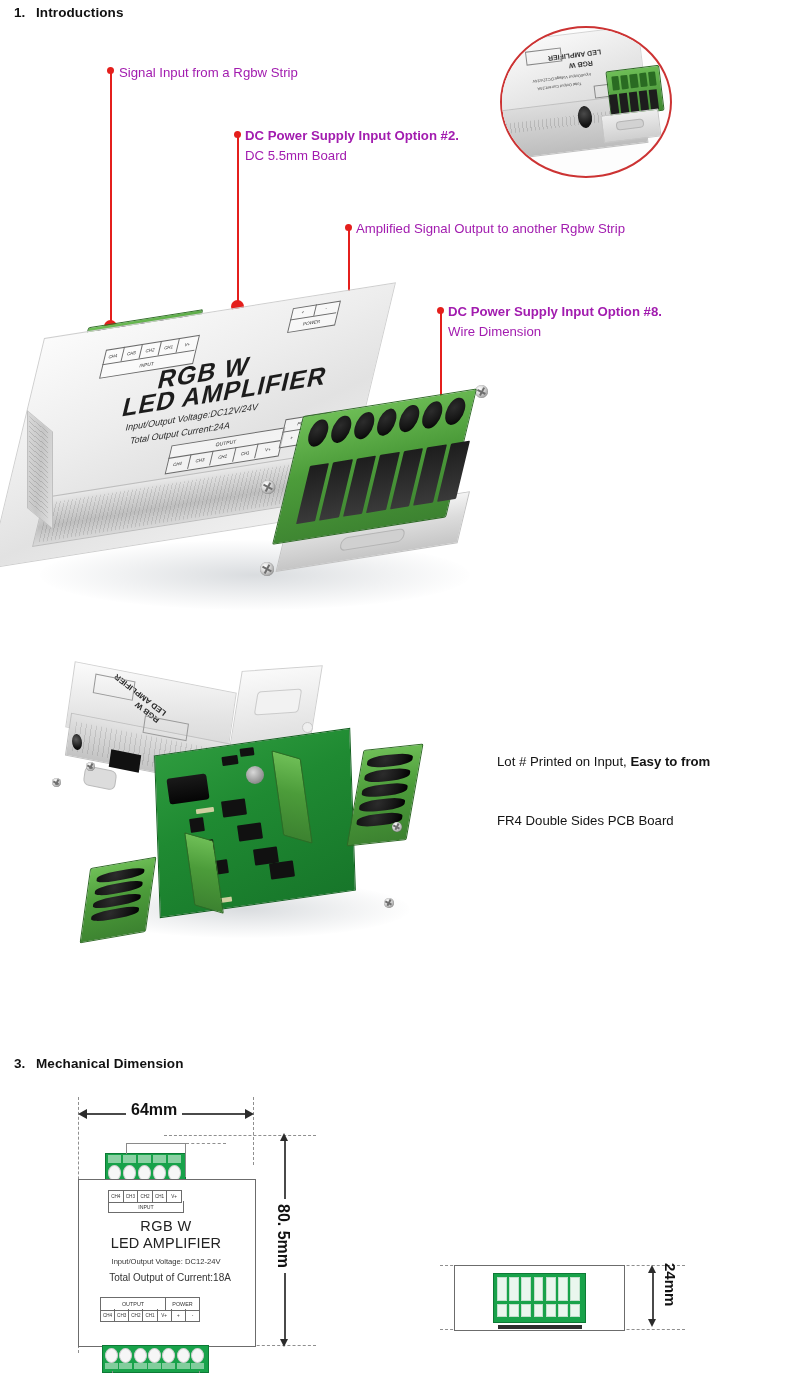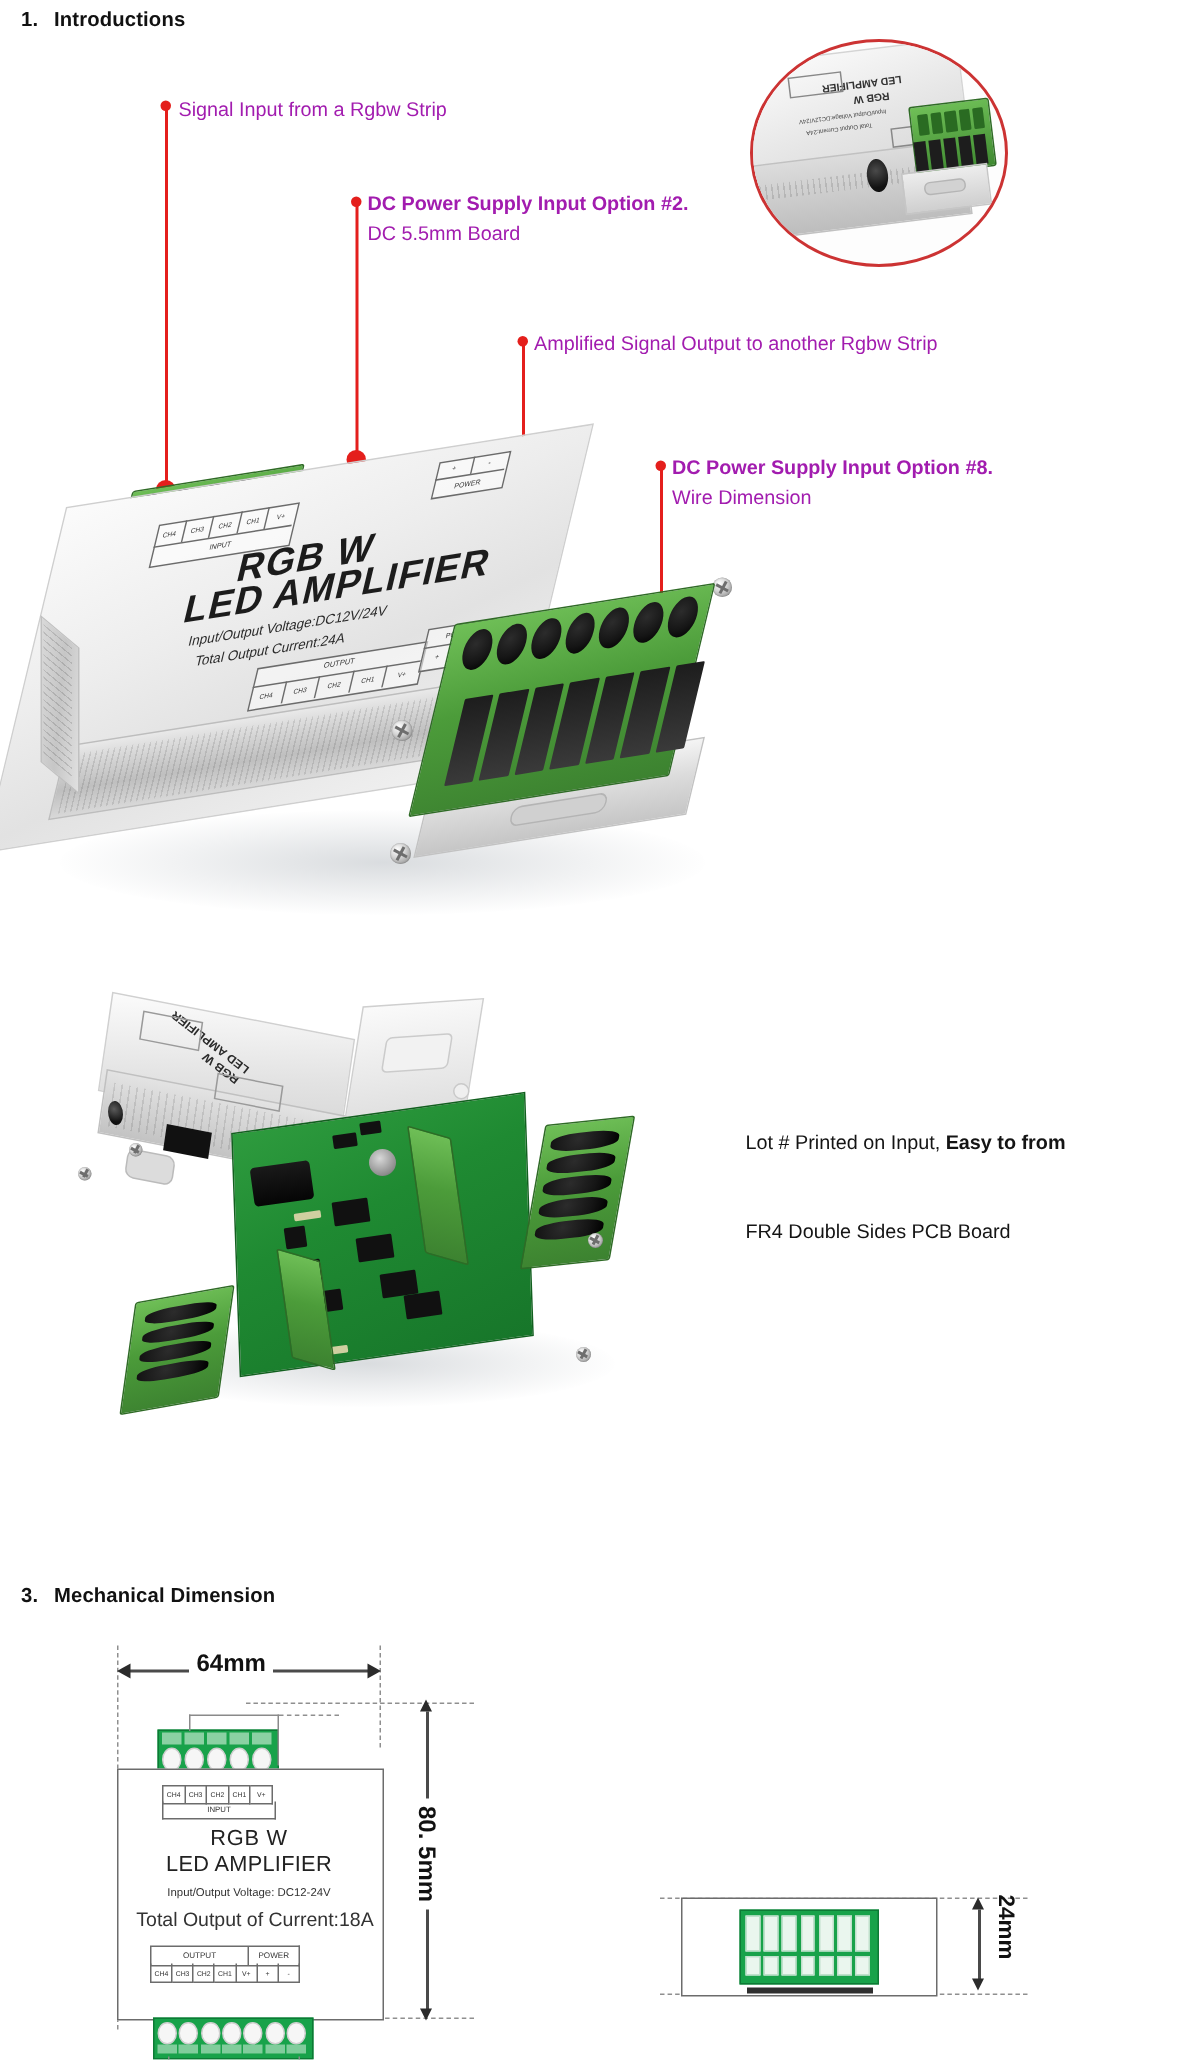--- a/index.html
+++ b/index.html
@@ -386,21 +386,21 @@
       <span class="mcell" style="position:relative;flex:1;height:11px;border-left:0;">CH3</span>
       <span class="mcell" style="position:relative;flex:1;height:11px;border-left:0;">CH2</span>
       <span class="mcell" style="position:relative;flex:1;height:11px;border-left:0;">CH1</span>
       <span class="mcell" style="position:relative;flex:1;height:11px;border-left:0;">V+</span>
     </div>
     <div class="mcell" style="left:48px;top:106px;width:74px;height:11px;border-top:0;font-size:5.2px;">INPUT</div>
 
     <div class="mtitle" style="left:18px;top:123px;width:176px;font-size:14.5px;letter-spacing:.5px;">RGB W</div>
     <div class="mtitle" style="left:18px;top:140px;width:176px;font-size:14.5px;letter-spacing:.2px;">LED AMPLIFIER</div>
     <div class="mspec" style="left:18px;top:162px;width:176px;font-size:7.6px;">Input/Output Voltage: DC12-24V</div>
-    <div class="mspec" style="left:18px;top:177px;width:184px;font-size:13px;">Total Output of Current:18A</div>
+    <div class="mspec" style="left:18px;top:177px;width:184px;font-size:10px;">Total Output of Current:18A</div>
 
     <div style="position:absolute;left:40px;top:202px;width:100px;height:12px;display:flex;">
       <span class="mcell" style="position:relative;width:66px;height:12px;font-size:5.4px;">OUTPUT</span>
       <span class="mcell" style="position:relative;width:34px;height:12px;border-left:0;font-size:5.4px;">POWER</span>
     </div>
     <div style="position:absolute;left:40px;top:214px;width:100px;height:12px;display:flex;">
       <span class="mcell" style="position:relative;flex:1;height:12px;border-top:0;">CH4</span>
       <span class="mcell" style="position:relative;flex:1;height:12px;border-top:0;border-left:0;">CH3</span>
       <span class="mcell" style="position:relative;flex:1;height:12px;border-top:0;border-left:0;">CH2</span>
       <span class="mcell" style="position:relative;flex:1;height:12px;border-top:0;border-left:0;">CH1</span>

